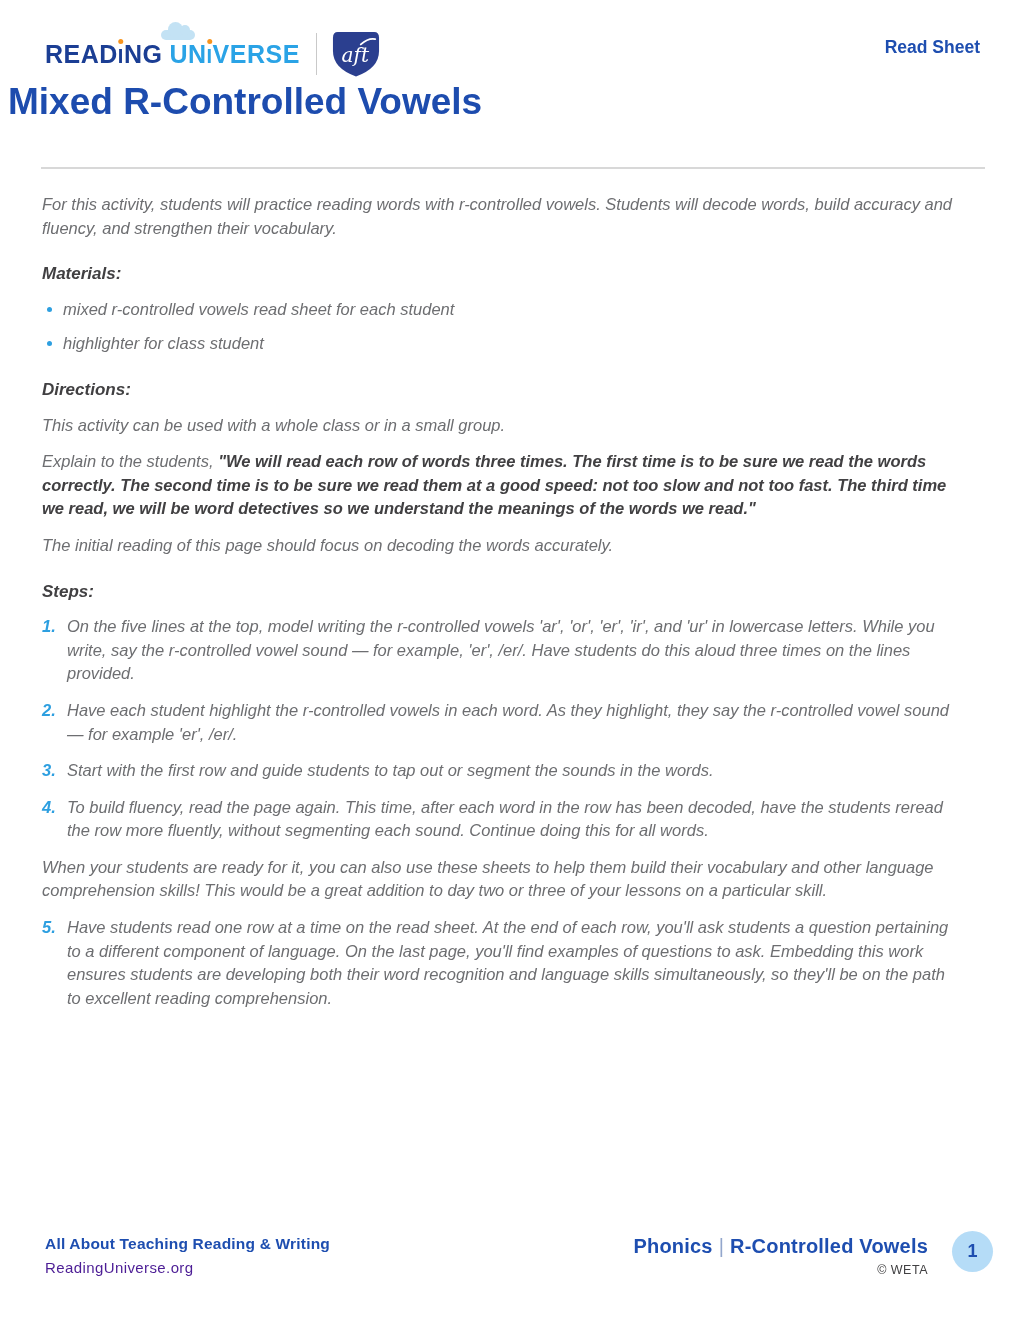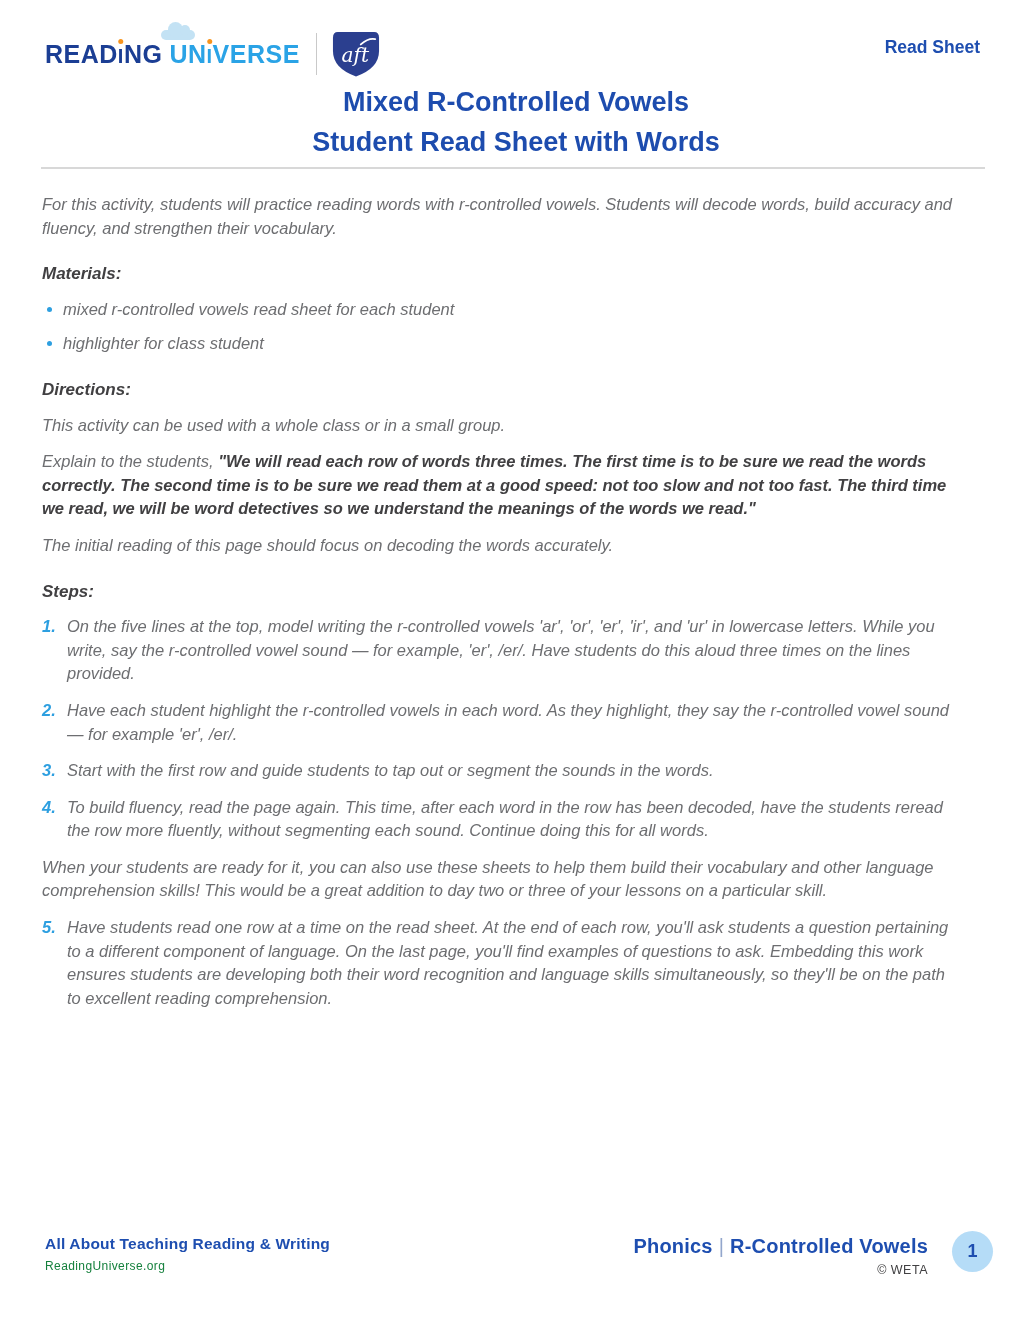--- a/index.html
+++ b/index.html
@@ -48,22 +48,22 @@
     width: 1px; height: 42px; background: #c9c9c9; margin: 0 14px 0 16px;
   }
   .doc-type {
     margin-left: auto; align-self: flex-start;
     color: #1e4eb0; font-weight: 700; font-size: 17.5px; padding-top: 7px;
   }
 
   
   .title {
     position: absolute; top: 82px; left: 8px; right: 0;
-    text-align: center; color: #1d4cae; font-weight: 800;
-    font-size: 27px; line-height: 40px;
+    text-align: left; color: #1d4cae; font-weight: 800;
+    font-size: 37px; line-height: 40px;
   }
   .rule {
     position: absolute; top: 167px; left: 41px; right: 39px;
     height: 2px; background: #d8d8d8; border: none;
   }
 
   
   .content {
     position: absolute; top: 193px; left: 42px; width: 912px;
     color: #6d6e71; font-size: 16.5px; line-height: 23.6px; font-style: italic;
@@ -86,21 +86,21 @@
 
   .step { display: flex; margin-bottom: 13px; }
   .step-num {
     flex: 0 0 25px; color: #2d9fe0; font-weight: 700;
   }
   .step-text { flex: 1; }
 
   
   .footer-left { position: absolute; left: 45px; top: 1235px; }
   .footer-left-title { color: #1e4eb0; font-weight: 700; font-size: 15.5px; letter-spacing: 0.2px; }
-  .footer-left-sub { color: #15803d; font-size: 12px; margin-top: 6px; letter-spacing: 0.4px; }
+  .footer-left-sub { color: #4c1d95; font-size: 15px; margin-top: 6px; letter-spacing: 0.4px; }
 
   .footer-right { position: absolute; right: 96px; top: 1235px; text-align: right; }
   .footer-right-row { color: #1e4eb0; font-weight: 700; font-size: 20px; letter-spacing: 0.2px; }
   .footer-pipe { color: #93a6cc; font-weight: 400; padding: 0 6px; }
   .footer-copyright { color: #414042; font-weight: 400; font-size: 12.5px; margin-top: 5px; letter-spacing: 0.5px; }
 
   .page-circle {
     position: absolute; right: 31px; top: 1231px;
     width: 41px; height: 41px; border-radius: 50%;
     background: #b5dcf7; color: #1e4eb0;
@@ -125,21 +125,20 @@
     <svg class="aft-logo" width="50" height="48" viewBox="0 0 52 50">
       <path d="M7 2 Q2 2 2 8 L2 22 Q2 40 26 48.5 Q50 40 50 22 L50 8 Q50 2 45 2 Z" fill="#2b3f8f"></path>
       <path d="M31 15 Q39 8 46 9.5" stroke="#ffffff" stroke-width="2" fill="none" stroke-linecap="round"></path>
       <text x="11" y="33" font-family="DejaVu Serif, serif" font-style="italic" font-size="21" fill="#ffffff">aft</text>
     </svg>
     <div class="doc-type">Read Sheet</div>
   </div>
 
   <h1 class="title">
     <span>Mixed R-Controlled Vowels</span><br>
-    <span>Student Read Sheet with Words</span>
   </h1>
   <div class="rule"></div>
 
   <div class="content">
 
     <p>For this activity, students will practice reading words with r-controlled vowels. Students will decode words, build accuracy and fluency, and strengthen their vocabulary.</p>
 
     <div class="sec-heading">Materials:</div>
     <ul class="materials">
       <li><span class="bullet-dot"></span><span>mixed r-controlled vowels read sheet for each student</span></li>

